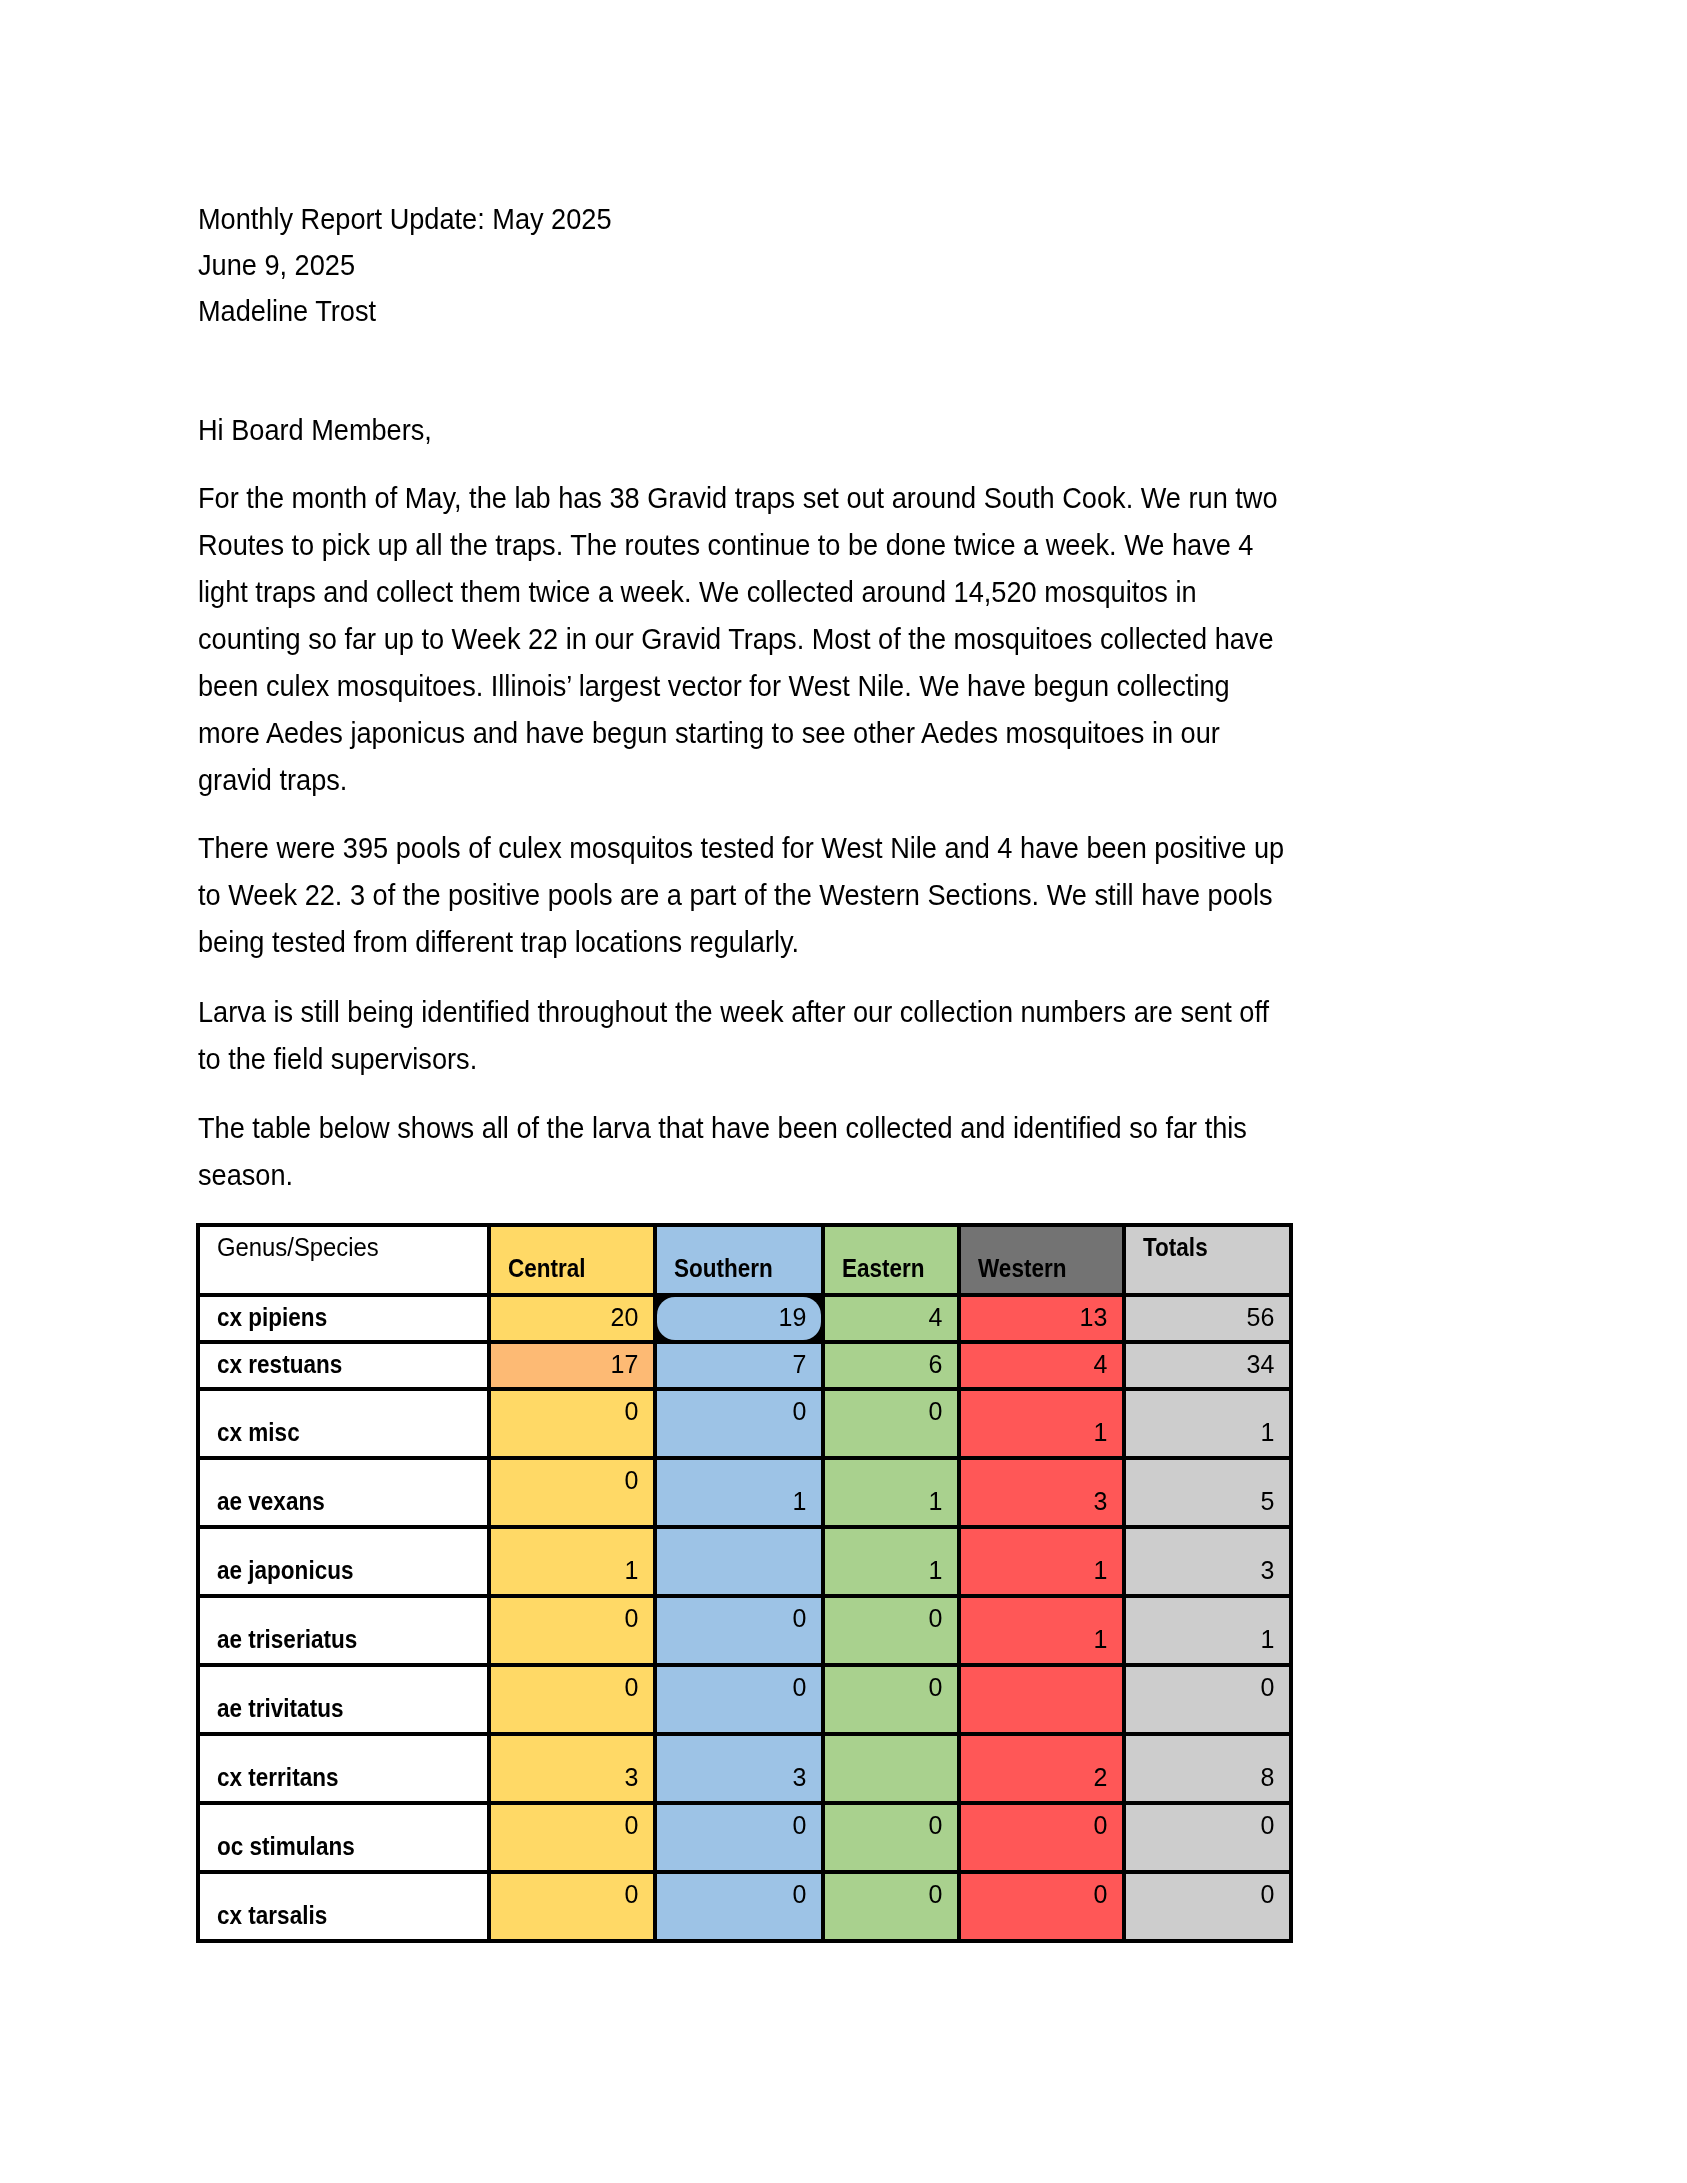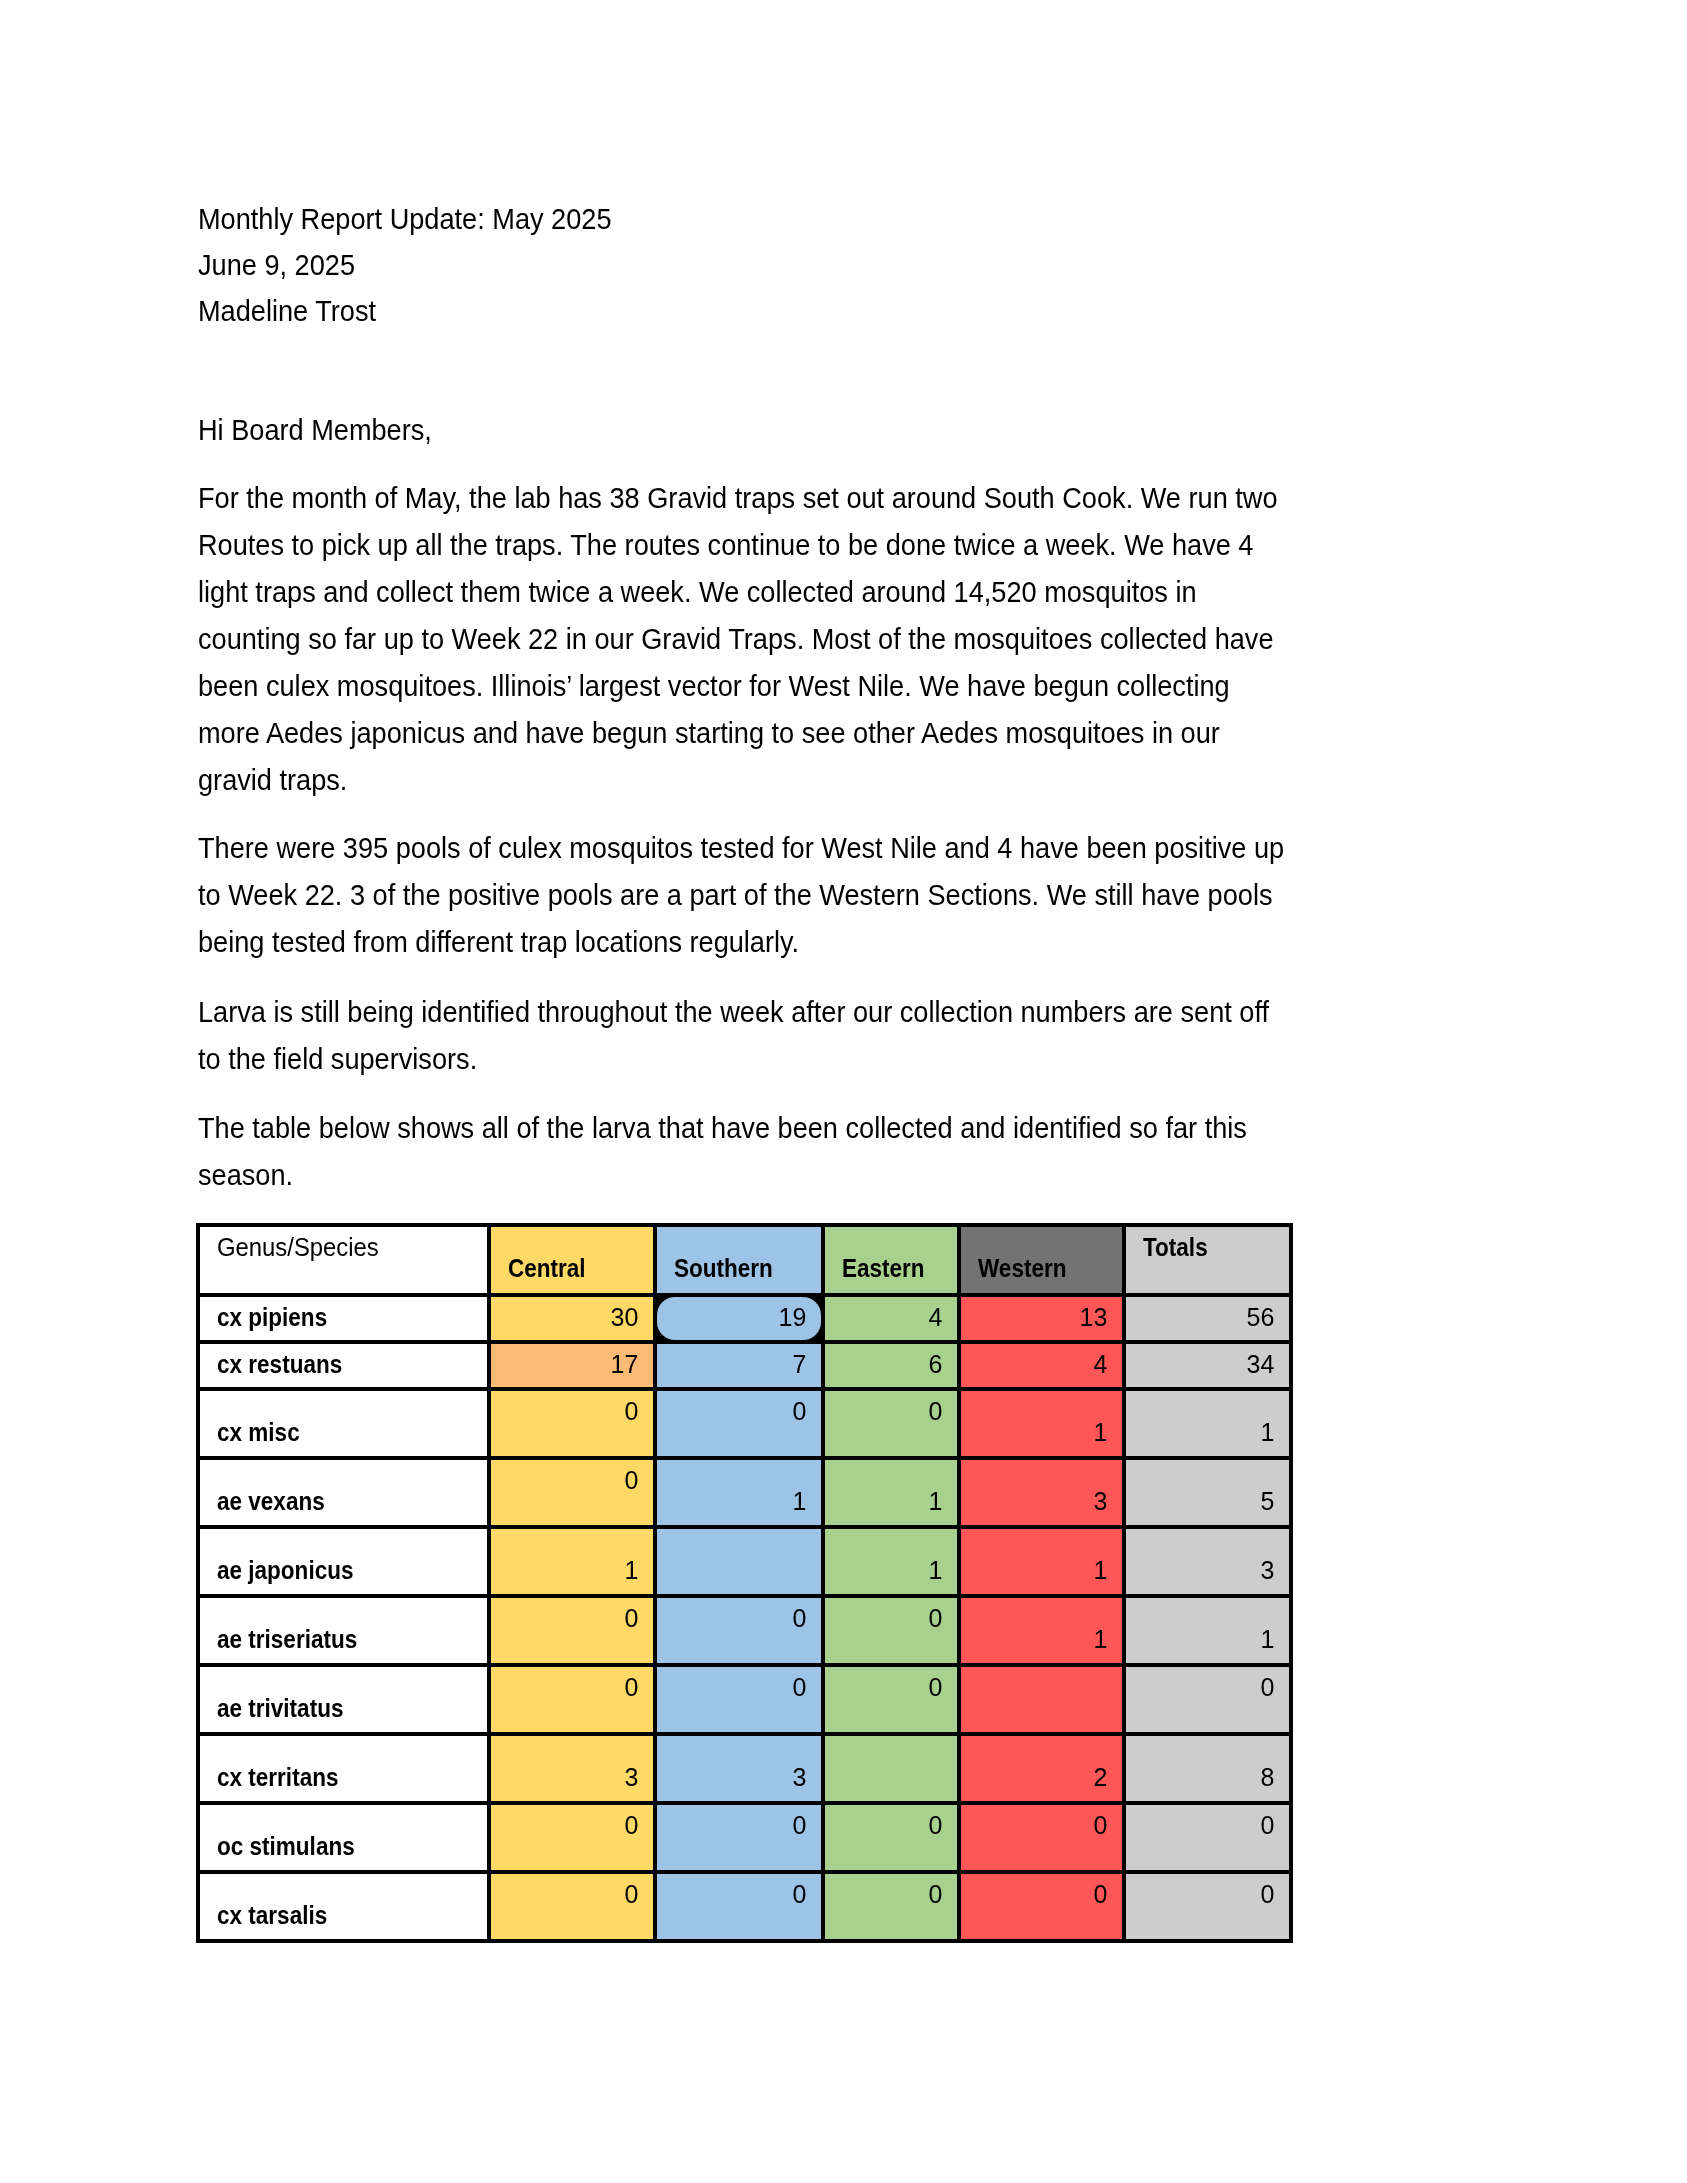--- a/index.html
+++ b/index.html
@@ -102,21 +102,21 @@
       <div class="cell c4" style="background: #737373;">
         <span class="lbl bottom">Western</span>
       </div>
       <div class="cell c5" style="background: rgb(205, 205, 205);">
         <span class="lbl top">Totals</span>
       </div>
       <div class="cell c0" style="background: rgb(255, 255, 255);">
         <span class="lbl top">cx pipiens</span>
       </div>
       <div class="cell c1" style="background: rgb(255, 217, 102);">
-        <span class="num top">30</span>
+        <span class="num top">20</span>
       </div>
       <div class="cell c2" style="background: rgb(157, 195, 230); border-radius: 18px;">
         <span class="num top">19</span>
       </div>
       <div class="cell c3" style="background: rgb(169, 209, 142);">
         <span class="num top">4</span>
       </div>
       <div class="cell c4" style="background: rgb(255, 87, 87);">
         <span class="num top">13</span>
       </div>

